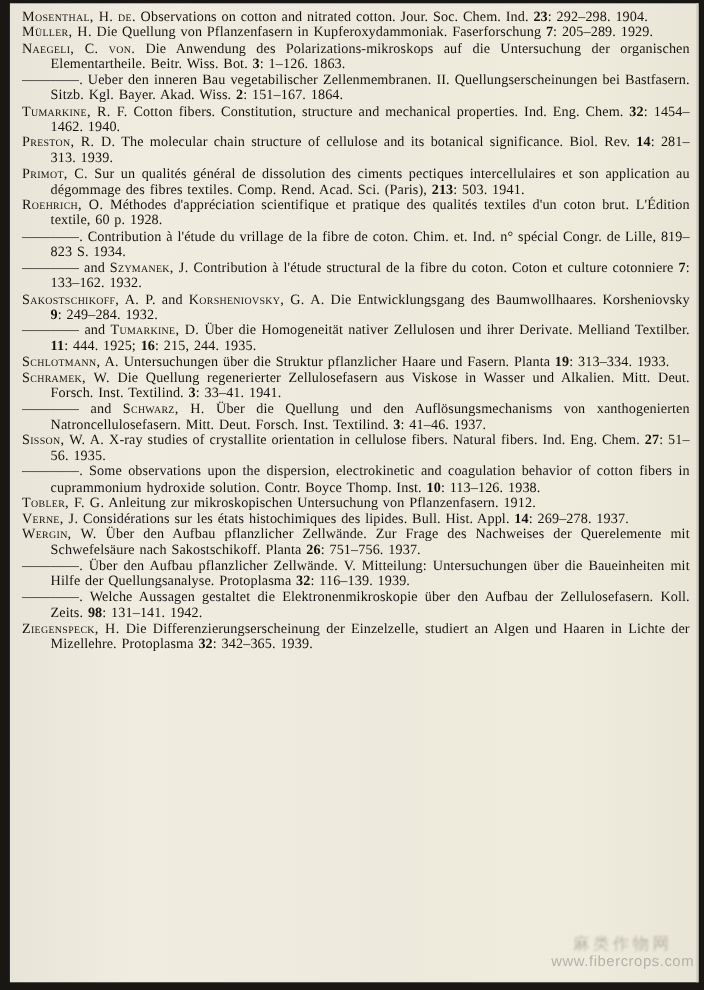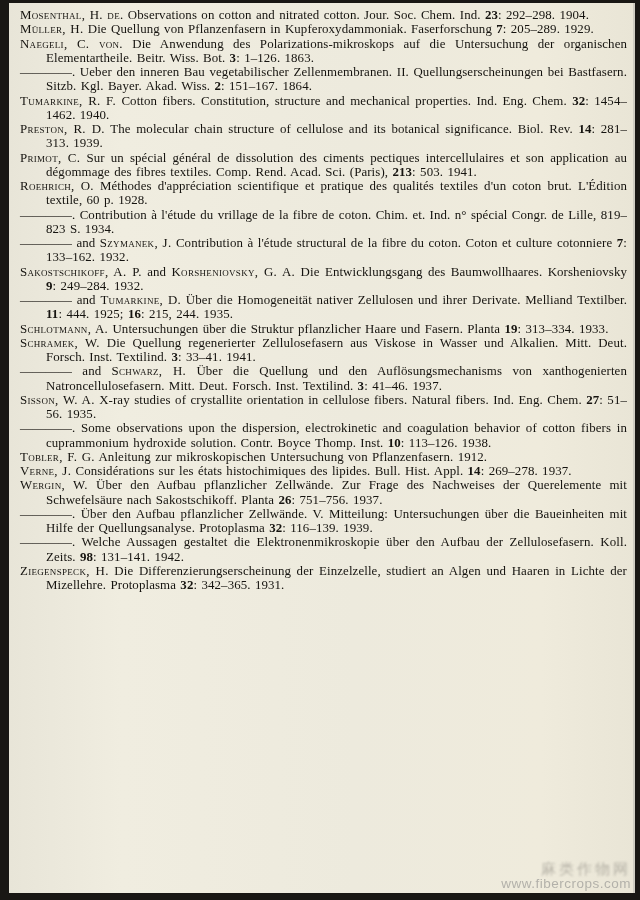--- a/index.html
+++ b/index.html
@@ -29,22 +29,22 @@
     font-size:12.9px;
     line-height:14.25px;
     text-align:justify;
     letter-spacing:0.1px;
     word-spacing:1px;
   }
   .entry .sc { font-variant:small-caps; letter-spacing:0.3px;margin-top:44px; }
   .entry .b  { font-weight:bold; }
   .watermark {
     position:absolute;
-    right:4px; bottom:2px;
-    text-align:right;
+    right:4px; bottom:12px;
+    text-align:center;
     pointer-events:none;
   }
   .watermark .cjk {
     display:block;
     font-size:15px;
     letter-spacing:3px;
     color:rgba(140,136,128,0.55);
     filter:blur(1.2px);
     line-height:14px;
   }
@@ -61,36 +61,36 @@
 <body>
 
 <div class="page">
   <div class="bib">
       <p class="entry"><span class="sc">Mosenthal, H. de.</span><span>  Observations on cotton and nitrated cotton.  Jour. Soc. Chem. Ind. </span><span class="b">23</span><span>: 292–298.  1904.</span></p>
       <p class="entry"><span class="sc">Müller, H.</span><span>  Die Quellung von Pflanzenfasern in Kupferoxydammoniak.  Faserforschung </span><span class="b">7</span><span>: 205–289.  1929.</span></p>
       <p class="entry"><span class="sc">Naegeli, C. von.</span><span>  Die Anwendung des Polarizations-mikroskops auf die Untersuchung der organischen Elementartheile.  Beitr. Wiss. Bot. </span><span class="b">3</span><span>: 1–126.  1863.</span></p>
       <p class="entry"><span>————.  Ueber den inneren Bau vegetabilischer Zellenmembranen.  II. Quellungserscheinungen bei Bastfasern.  Sitzb. Kgl. Bayer. Akad. Wiss. </span><span class="b">2</span><span>: 151–167.  1864.</span></p>
       <p class="entry"><span class="sc">Tumarkine, R. F.</span><span>  Cotton fibers.  Constitution, structure and mechanical properties.  Ind. Eng. Chem. </span><span class="b">32</span><span>: 1454–1462.  1940.</span></p>
       <p class="entry"><span class="sc">Preston, R. D.</span><span>  The molecular chain structure of cellulose and its botanical significance.  Biol. Rev. </span><span class="b">14</span><span>: 281–313.  1939.</span></p>
-      <p class="entry"><span class="sc">Primot, C.</span><span>  Sur un spécial général de dissolution des ciments pectiques intercellulaires et son application au dégommage des fibres textiles.  Comp. Rend. Acad. Sci. (Paris), </span><span class="b">213</span><span>: 503.  1941.</span></p>
+      <p class="entry"><span class="sc">Primot, C.</span><span>  Sur un qualités général de dissolution des ciments pectiques intercellulaires et son application au dégommage des fibres textiles.  Comp. Rend. Acad. Sci. (Paris), </span><span class="b">213</span><span>: 503.  1941.</span></p>
       <p class="entry"><span class="sc">Roehrich, O.</span><span>  Méthodes d'appréciation scientifique et pratique des qualités textiles d'un coton brut.  L'Édition textile, 60 p.  1928.</span></p>
       <p class="entry"><span>————.  Contribution à l'étude du vrillage de la fibre de coton.  Chim. et. Ind. n° spécial Congr. de Lille, 819–823 S.  1934.</span></p>
       <p class="entry"><span>———— and </span><span class="sc">Szymanek, J.</span><span>  Contribution à l'étude structural de la fibre du coton.  Coton et culture cotonniere </span><span class="b">7</span><span>: 133–162.  1932.</span></p>
       <p class="entry"><span class="sc">Sakostschikoff, A. P.</span><span> and </span><span class="sc">Korsheniovsky, G. A.</span><span>  Die Entwicklungsgang des Baumwollhaares.  Korsheniovsky </span><span class="b">9</span><span>: 249–284.  1932.</span></p>
       <p class="entry"><span>———— and </span><span class="sc">Tumarkine, D.</span><span>  Über die Homogeneität nativer Zellulosen und ihrer Derivate.  Melliand Textilber. </span><span class="b">11</span><span>: 444.  1925; </span><span class="b">16</span><span>: 215, 244.  1935.</span></p>
       <p class="entry"><span class="sc">Schlotmann, A.</span><span>  Untersuchungen über die Struktur pflanzlicher Haare und Fasern.  Planta </span><span class="b">19</span><span>: 313–334.  1933.</span></p>
       <p class="entry"><span class="sc">Schramek, W.</span><span>  Die Quellung regenerierter Zellulosefasern aus Viskose in Wasser und Alkalien.  Mitt. Deut. Forsch. Inst. Textilind. </span><span class="b">3</span><span>: 33–41.  1941.</span></p>
       <p class="entry"><span>———— and </span><span class="sc">Schwarz, H.</span><span>  Über die Quellung und den Auflösungsmechanisms von xanthogenierten Natroncellulosefasern.  Mitt. Deut. Forsch. Inst. Textilind. </span><span class="b">3</span><span>: 41–46.  1937.</span></p>
       <p class="entry"><span class="sc">Sisson, W. A.</span><span>  X-ray studies of crystallite orientation in cellulose fibers.  Natural fibers.  Ind. Eng. Chem. </span><span class="b">27</span><span>: 51–56.  1935.</span></p>
       <p class="entry"><span>————.  Some observations upon the dispersion, electrokinetic and coagulation behavior of cotton fibers in cuprammonium hydroxide solution.  Contr. Boyce Thomp. Inst. </span><span class="b">10</span><span>: 113–126.  1938.</span></p>
       <p class="entry"><span class="sc">Tobler, F. G.</span><span>  Anleitung zur mikroskopischen Untersuchung von Pflanzenfasern.  1912.</span></p>
       <p class="entry"><span class="sc">Verne, J.</span><span>  Considérations sur les états histochimiques des lipides.  Bull. Hist. Appl. </span><span class="b">14</span><span>: 269–278.  1937.</span></p>
       <p class="entry"><span class="sc">Wergin, W.</span><span>  Über den Aufbau pflanzlicher Zellwände.  Zur Frage des Nachweises der Querelemente mit Schwefelsäure nach Sakostschikoff.  Planta </span><span class="b">26</span><span>: 751–756.  1937.</span></p>
       <p class="entry"><span>————.  Über den Aufbau pflanzlicher Zellwände.  V. Mitteilung: Untersuchungen über die Baueinheiten mit Hilfe der Quellungsanalyse.  Protoplasma </span><span class="b">32</span><span>: 116–139.  1939.</span></p>
       <p class="entry"><span>————.  Welche Aussagen gestaltet die Elektronenmikroskopie über den Aufbau der Zellulosefasern.  Koll. Zeits. </span><span class="b">98</span><span>: 131–141.  1942.</span></p>
-      <p class="entry"><span class="sc">Ziegenspeck, H.</span><span>  Die Differenzierungserscheinung der Einzelzelle, studiert an Algen und Haaren in Lichte der Mizellehre.  Protoplasma </span><span class="b">32</span><span>: 342–365.  1931.</span></p>
+      <p class="entry"><span class="sc">Ziegenspeck, H.</span><span>  Die Differenzierungserscheinung der Einzelzelle, studiert an Algen und Haaren in Lichte der Mizellehre.  Protoplasma </span><span class="b">32</span><span>: 342–365.  1939.</span></p>
     </div>
   <div class="watermark">
     <span class="cjk">麻类作物网</span>
     <span class="url">www.fibercrops.com</span>
   </div>
   <div class="edge-strip"></div>
 </div>
 
 </body></html>

